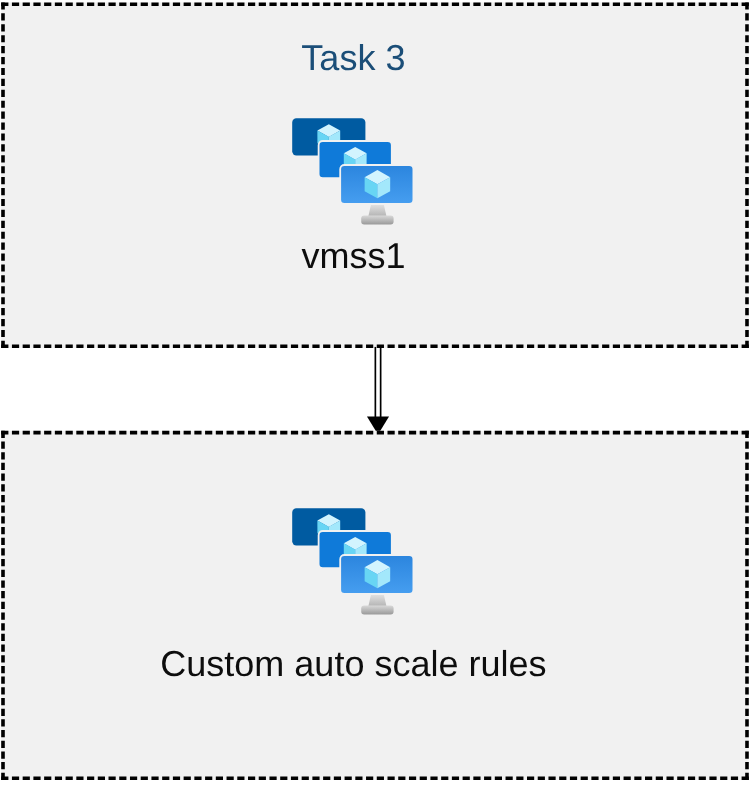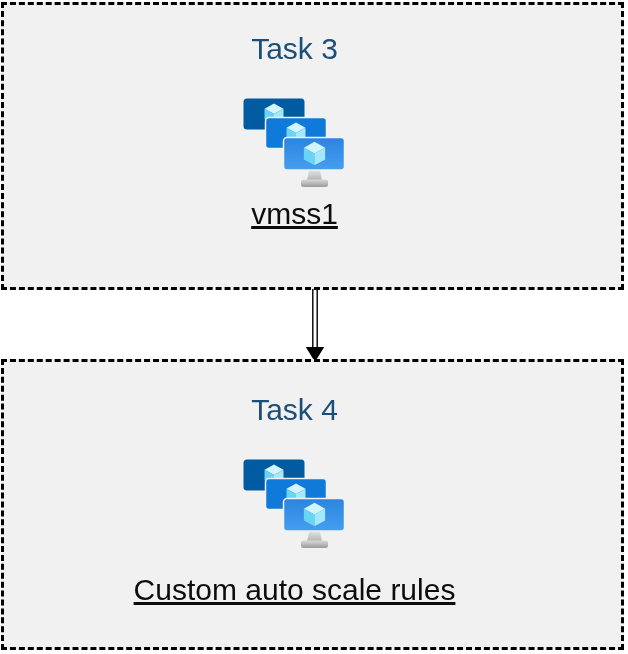--- a/index.html
+++ b/index.html
@@ -38,21 +38,20 @@
   }
   .icon-wrap { margin-top: 29px; width: 105px; height: 93px; }
   .icon-wrap svg { display: block; }
 
   .caption {
     font-size: 30px;
     line-height: 37px;
     color: #0d0d0d;
     text-align: center;
     white-space: nowrap;
-    text-decoration: underline;
   }
   #box-task3 .caption { margin-top: 6px; }
   #box-task4 .caption { margin-top: 21px; }
 
   .arrow {
     position: absolute;
     left: 302px;
     top: 289px;
   }
   .defs-holder { position: absolute; width: 0; height: 0; overflow: hidden; }
@@ -112,21 +111,20 @@
     </div>
   </section>
 
   <svg class="arrow" width="26" height="73" viewBox="0 0 26 73">
     <line x1="10.8" y1="0" x2="10.8" y2="59" stroke="#000000" stroke-width="1.4"></line>
     <line x1="15.2" y1="0" x2="15.2" y2="59" stroke="#000000" stroke-width="1.4"></line>
     <polygon points="13,73 3.8,58 22.2,58" fill="#000000"></polygon>
   </svg>
 
   <section class="task-box" id="box-task4">
-    <div class="box-title">Task 4</div>
 
     <div class="icon-wrap">
       <svg width="105" height="93" viewBox="0 0 105 93">
         <rect x="1.5" y="2.5" width="61" height="31" rx="3.5" fill="#005ba1"></rect>
         <g transform="translate(32,18)">
           <polygon points="0,-10.5 9.5,-5.2 0,0.1 -9.5,-5.2" fill="#d2f4fe"></polygon>
           <polygon points="-9.5,-5.2 0,0 0,10.5 -9.5,5.3" fill="#68d5f4"></polygon>
           <polygon points="9.5,-5.2 0,0 0,10.5 9.5,5.3" fill="#a3e8fb"></polygon>
         </g>
         <rect x="23.5" y="21.5" width="61" height="31" rx="3.5" fill="#0f7ad9" stroke="#f1f1f1" stroke-width="1.5"></rect>

